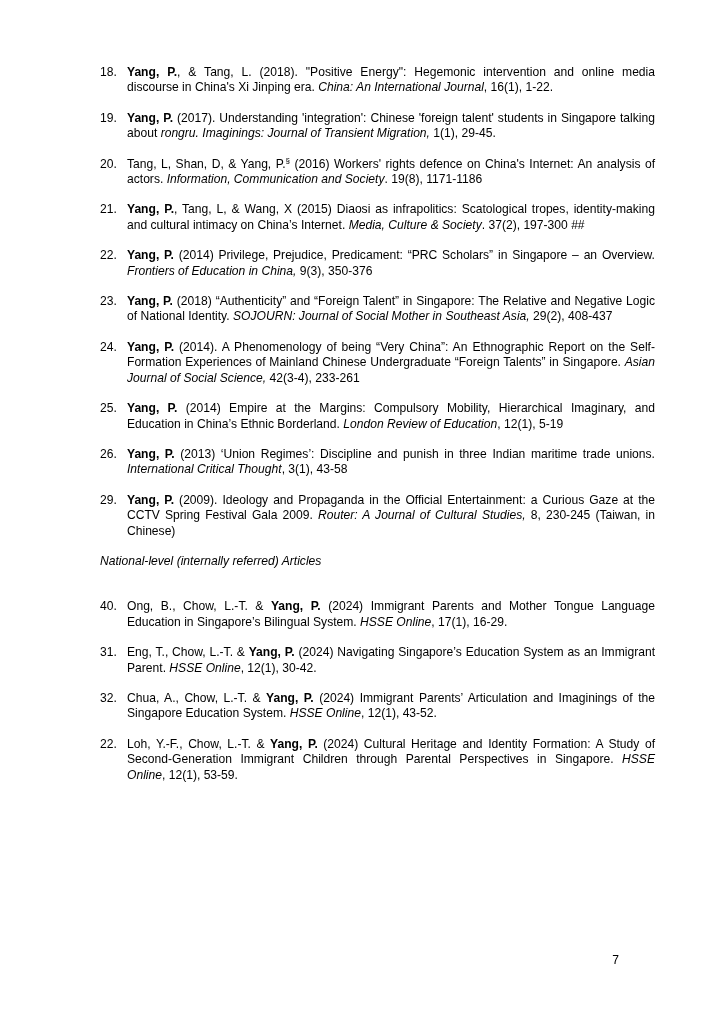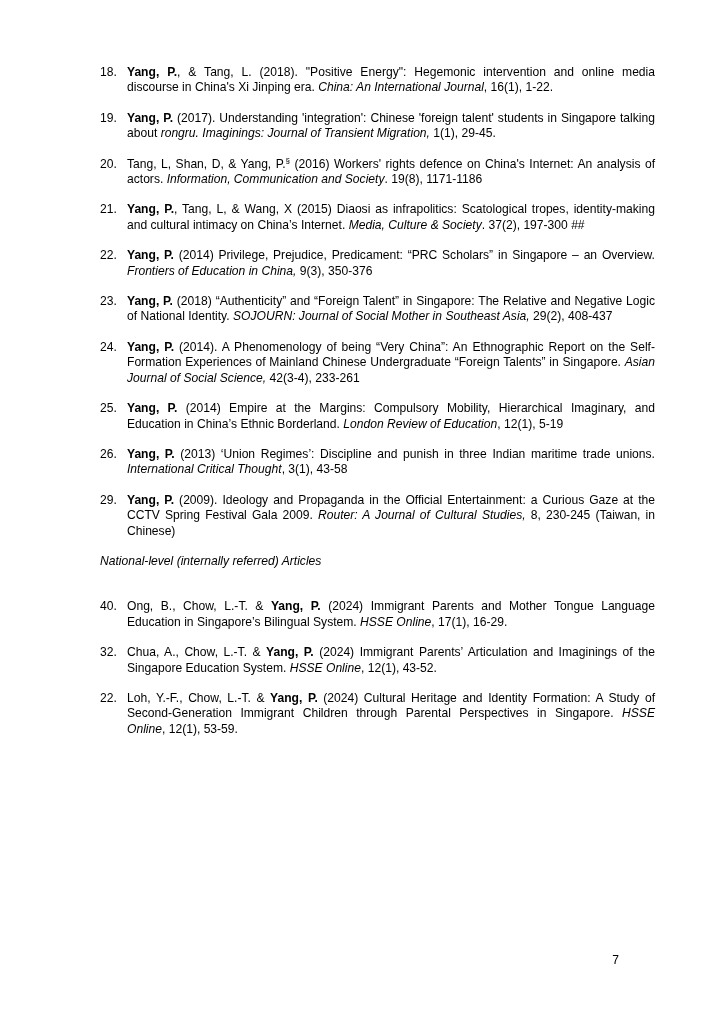--- a/index.html
+++ b/index.html
@@ -99,20 +99,24 @@
           <span class="ref-text"><span class="seg-bold">Yang, P.</span><span class="seg-normal"> (2009). Ideology and Propaganda in the Official Entertainment: a Curious Gaze at the CCTV Spring Festival Gala 2009. </span><span class="seg-italic">Router: A Journal of Cultural Studies,</span><span class="seg-normal"> 8, 230-245 (Taiwan, in Chinese)</span></span>
         </div>
       </div>
     <p class="section-heading">National-level (internally referred) Articles</p>
     <div>
         <div class="ref">
           <span class="ref-num">40.</span>
           <span class="ref-text"><span class="seg-normal">Ong, B., Chow, L.-T. &amp; </span><span class="seg-bold">Yang, P.</span><span class="seg-normal"> (2024) Immigrant Parents and Mother Tongue Language Education in Singapore’s Bilingual System. </span><span class="seg-italic">HSSE Online</span><span class="seg-normal">, 17(1), 16-29.</span></span>
         </div>
         <div class="ref">
+          <span class="ref-num">31.</span>
+          <span class="ref-text"><span class="seg-normal">Eng, T., Chow, L.-T. &amp; </span><span class="seg-bold">Yang, P.</span><span class="seg-normal"> (2024) Navigating Singapore’s Education System as an Immigrant Parent. </span><span class="seg-italic">HSSE Online</span><span class="seg-normal">, 12(1), 30-42.</span></span>
+        </div>
+        <div class="ref">
           <span class="ref-num">32.</span>
           <span class="ref-text"><span class="seg-normal">Chua, A., Chow, L.-T. &amp; </span><span class="seg-bold">Yang, P.</span><span class="seg-normal"> (2024) Immigrant Parents’ Articulation and Imaginings of the Singapore Education System. </span><span class="seg-italic">HSSE Online</span><span class="seg-normal">, 12(1), 43-52.</span></span>
         </div>
         <div class="ref">
           <span class="ref-num">22.</span>
           <span class="ref-text"><span class="seg-normal">Loh, Y.-F., Chow, L.-T. &amp; </span><span class="seg-bold">Yang, P.</span><span class="seg-normal"> (2024) Cultural Heritage and Identity Formation: A Study of Second-Generation Immigrant Children through Parental Perspectives in Singapore. </span><span class="seg-italic">HSSE Online</span><span class="seg-normal">, 12(1), 53-59.</span></span>
         </div>
       </div>
   </div>
   <div class="page-number">7</div>

